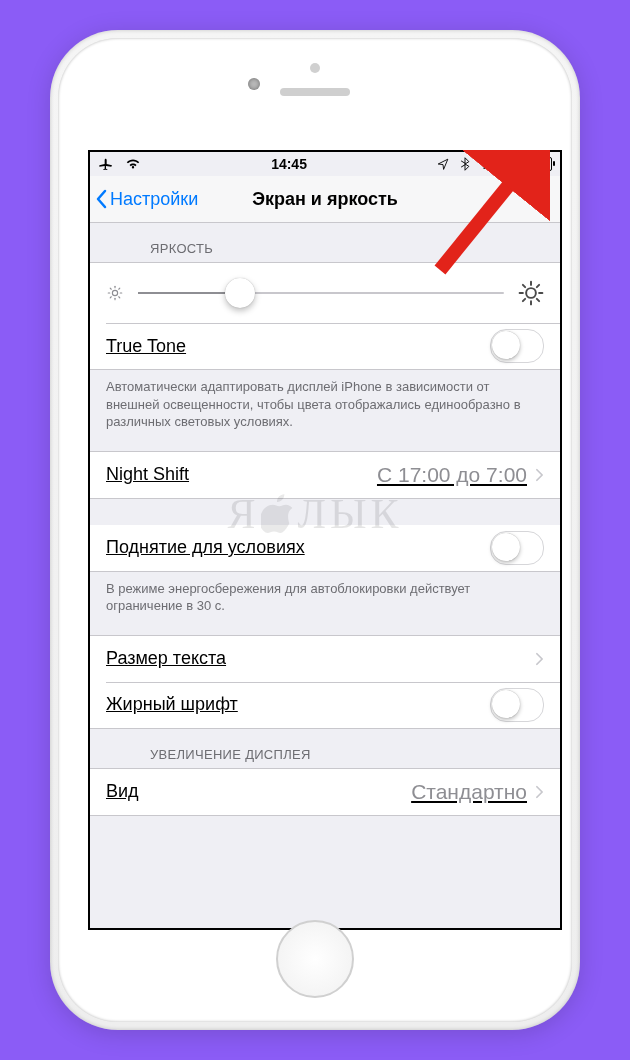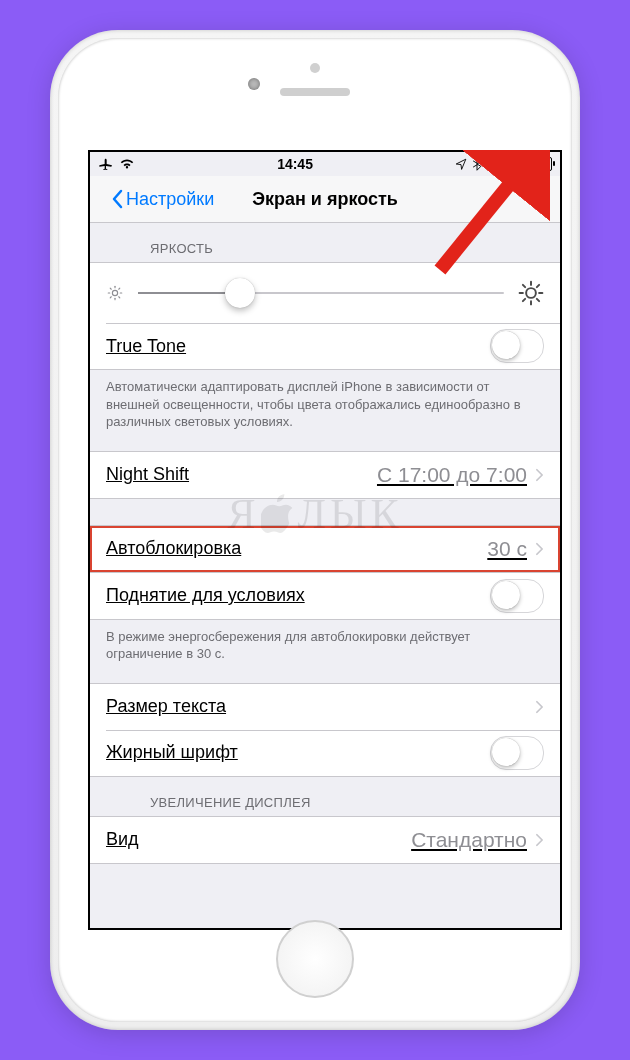--- a/index.html
+++ b/index.html
@@ -11,31 +11,31 @@
          box-shadow:inset 0 0 3px rgba(0,0,0,.3);}
   .speaker{position:absolute;top:50px;left:50%;transform:translateX(-50%);width:70px;height:8px;border-radius:5px;background:#cfcfcf;}
   .camera{position:absolute;top:40px;left:190px;width:12px;height:12px;border-radius:50%;background:#b8b8b8;box-shadow:inset 0 0 4px rgba(0,0,0,.4);}
   .sensor{position:absolute;top:25px;left:50%;transform:translateX(-50%);width:10px;height:10px;border-radius:50%;background:#d0d0d0;}
   .home{position:absolute;bottom:24px;left:50%;transform:translateX(-50%);width:74px;height:74px;border-radius:50%;
         border:2px solid #d0d0d0;background:radial-gradient(#fff,#f0f0f0);}
   
   .screen{position:absolute;left:30px;top:112px;width:470px;height:776px;border:2px solid #000;background:#efeff4;overflow:hidden;}
   
   .status{height:24px;background:#efeff4;display:flex;align-items:center;justify-content:space-between;padding:0 8px;font-size:14px;color:#000;}
-  .status .left,.status .right{display:flex;align-items:center;gap:5px;}
+  .status .left,.status .right{display:flex;align-items:center;gap:11px;}
   .airplane svg{width:16px;height:16px;display:block;}
   .wifi svg{width:16px;height:12px;display:block;}
   .loc svg{width:12px;height:12px;display:block;}
   .bt svg{width:10px;height:14px;display:block;}
   .battery{width:26px;height:12px;border:1px solid #000;border-radius:2px;position:relative;}
   .battery:after{content:"";position:absolute;right:-4px;top:3px;width:2px;height:5px;background:#000;border-radius:1px;}
   .battery .fill{position:absolute;left:1px;top:1px;bottom:1px;width:68%;background:#f7c432;}
   
   .nav{height:46px;background:#f7f7f8;border-bottom:1px solid #c8c7cc;display:flex;align-items:center;position:relative;}
-  .back{display:flex;align-items:center;color:#007aff;font-size:18px;padding-left:20px;gap:2px;}
+  .back{display:flex;align-items:center;color:#007aff;font-size:18px;padding-left:4px;gap:2px;}
   .back svg{width:14px;height:20px;}
   .title{position:absolute;left:0;right:0;text-align:center;font-weight:600;font-size:18px;color:#000;pointer-events:none;}
   
   .content{height:calc(100% - 24px - 46px);overflow:hidden;}
   .section-header{padding:18px 16px 6px;font-size:13px;color:#6d6d72;text-transform:uppercase;letter-spacing:.3px;margin-left:44px;}
   .section-footer{padding:8px 16px 20px;font-size:13px;color:#6d6d72;line-height:1.35;}
   .group{background:#fff;border-top:1px solid #c8c7cc;border-bottom:1px solid #c8c7cc;text-decoration:underline;}
   .row{display:flex;align-items:center;min-height:46px;padding:0 16px;position:relative;font-size:18px;color:#000;}
   .row + .row:before{content:"";position:absolute;left:16px;right:0;top:0;height:1px;background:#c8c7cc;}
   .row .value{margin-left:auto;color:#8e8e93;font-size:21px;}
@@ -175,31 +175,20 @@
               <span class="chevron">
                   <svg viewBox="0 0 10 16">
                     <path fill="none" stroke="#c7c7cc" stroke-width="2" stroke-linecap="round" stroke-linejoin="round" d="M2 2l6 6-6 6"></path>
                   </svg>
                 </span>
             </div>
           </div>
 
           <div style="height:26px"></div>
 
-          <div class="group highlight">
-            <div class="row">
-              <span>Автоблокировка</span>
-              <span class="value">30 с</span>
-              <span class="chevron">
-                  <svg viewBox="0 0 10 16">
-                    <path fill="none" stroke="#c7c7cc" stroke-width="2" stroke-linecap="round" stroke-linejoin="round" d="M2 2l6 6-6 6"></path>
-                  </svg>
-                </span>
-            </div>
-          </div>
 
           <div class="group" style="border-top:none">
             <div class="row">
               <span>Поднятие для условиях</span>
               <div class="switch">
                   <div class="knob"></div>
                 </div>
             </div>
           </div>
           <div class="section-footer">В режиме энергосбережения для автоблокировки действует ограничение в 30 с.</div>

